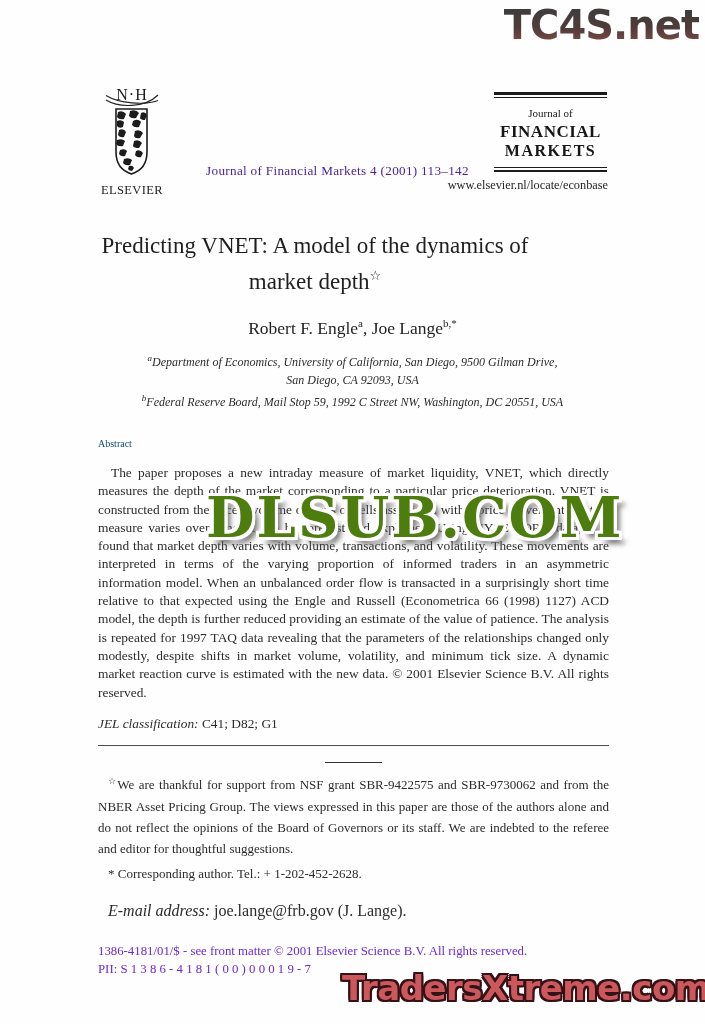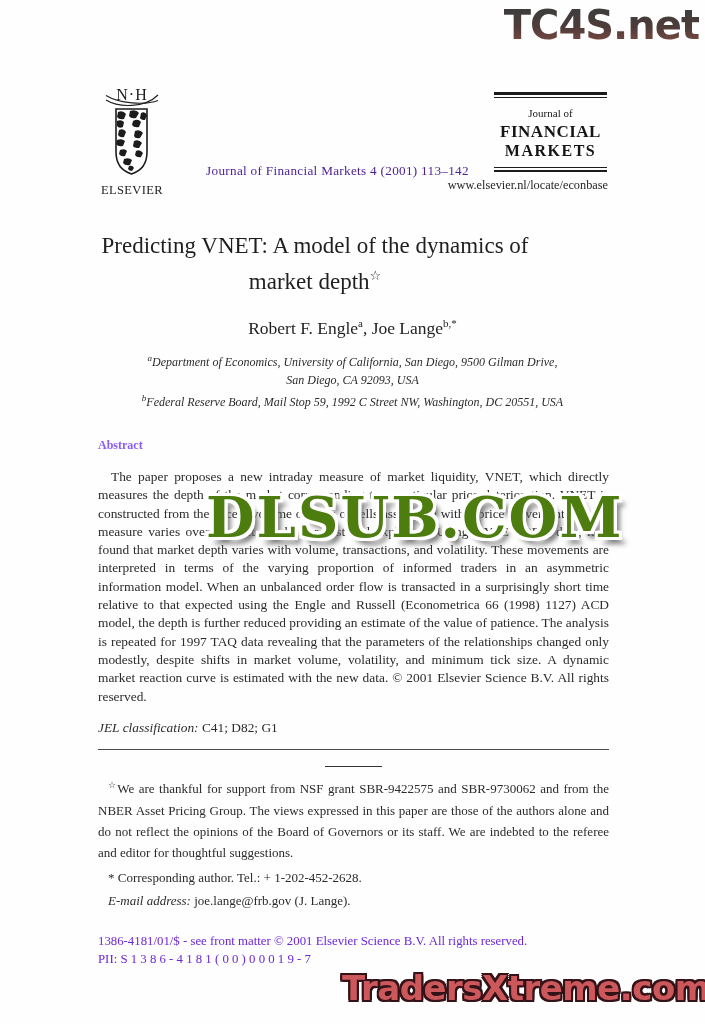--- a/index.html
+++ b/index.html
@@ -63,32 +63,32 @@
          font-size:23px; line-height:30px; color:#1f1f1f;}
   .title sup{font-size:13px;}
   .authors{position:absolute; left:0; top:317px; width:705px; text-align:center;
            font-size:17.5px; color:#1f1f1f;}
   .authors sup{font-size:11px;}
   .affils{position:absolute; left:0; top:349px; width:705px; text-align:center;
           font-style:italic; font-size:12px; line-height:18px; color:#2b2b2b;}
   .affils sup{font-size:9px;}
   
   .column{position:absolute; left:98px; top:438px; width:511px;}
-  .abs-heading{font-size:12px; font-weight:bold; margin:0 0 15px 0; color:#8b5cf6;}
+  .abs-heading{font-size:10px; font-weight:normal; margin:0 0 15px 0; color:#0c4a6e;}
   .abs-text{margin:0; font-size:13.4px; line-height:18.3px; text-align:justify; text-indent:13px;}
   .jel-line{margin-top:14px; font-size:13.4px;}
   .jel-line .ital{font-style:italic;}
   .kw-par{margin-top:11px; font-size:13.4px; line-height:20px; text-align:justify;}
   .kw-par .ital{font-style:italic;}
   .rule-full{margin-top:13px; border:0; border-top:1.6px solid #4d4d4d; height:0;}
   .fn-sep{margin-top:16px; width:57px; border:0; border-top:1.3px solid #333; height:0;}
   .fn-par{margin:4px 0 0 0; font-size:13px; line-height:21.4px; text-align:justify; text-indent:10px;}
   .fn-par sup{font-size:9px;}
   .fn-corres{margin:3px 0 0 0; font-size:13px; line-height:21.4px; text-indent:10px;}
-  .fn-email{margin:2px 0 0 0; font-size:13px; line-height:21.4px; text-indent:10px;}
+  .fn-email{margin:16px 0 0 0; font-size:16px; line-height:21.4px; text-indent:10px;}
   .fn-email .ital{font-style:italic;}
   .footer{margin-top:20px; font-size:12.8px; line-height:18px; color:#6d28d9;}
   .nowrap{white-space:nowrap;}
 </style>
 </head>
 <body>
 
 <div class="page">
 
   <div class="wm-top">TC4S.net</div>

